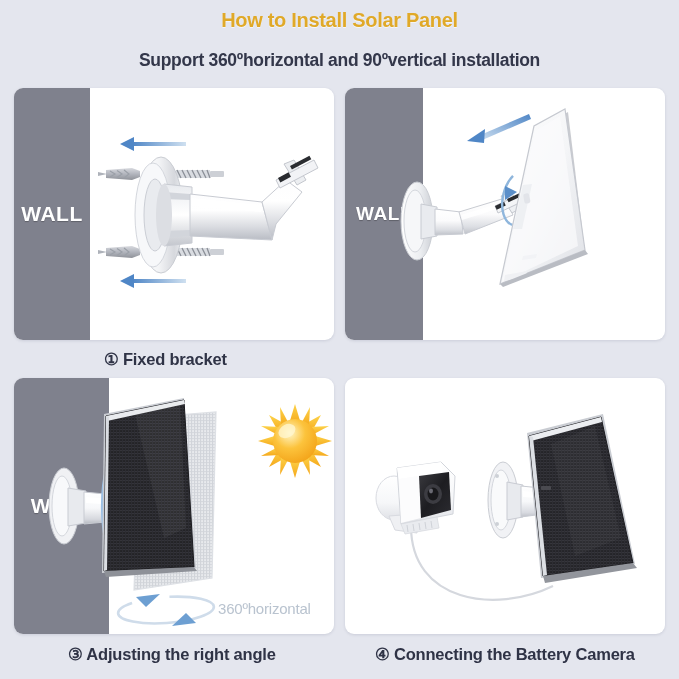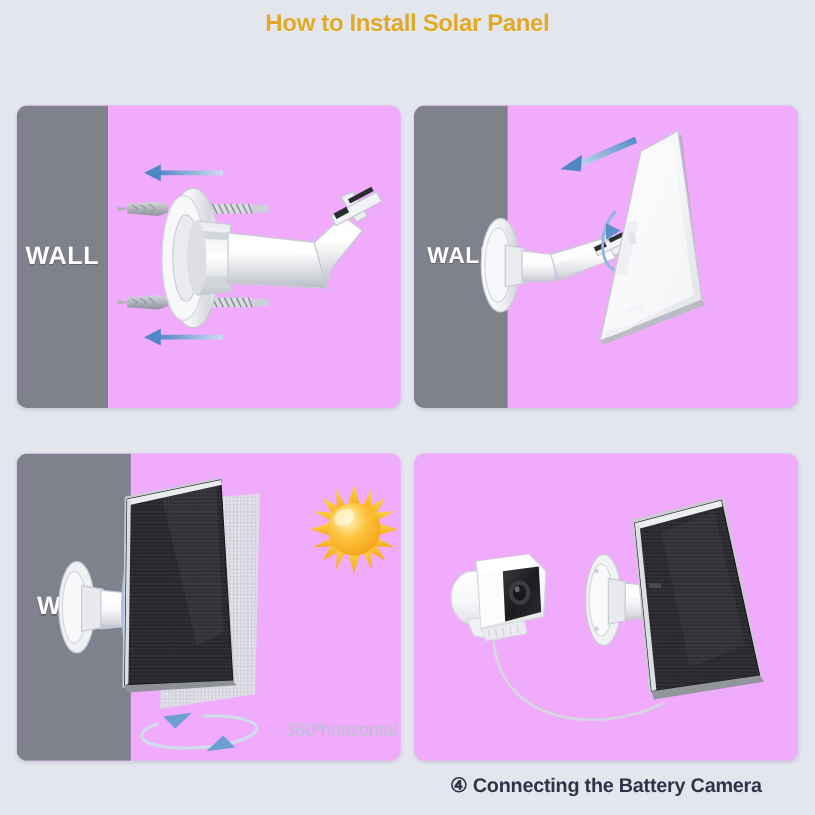--- a/index.html
+++ b/index.html
@@ -27,21 +27,21 @@
     text-align:center;
     font-size:17.5px;
     font-weight:bold;
     letter-spacing:-0.3px;
     color:#33374a;
   }
 
   
   .card{
     position:absolute;
-    background:#f0abfc;
+    background:#ffffff;
     border-radius:9px;
     overflow:hidden;
     box-shadow:0 1px 3px rgba(90,95,120,.18);
   }
   #card1{left:14px;  top:88px;  width:320px;height:252px;}
   #card2{left:345px; top:88px;  width:320px;height:252px;}
   #card3{left:14px;  top:378px; width:320px;height:256px;}
   #card4{left:345px; top:378px; width:320px;height:256px;}
 
   .wall{
@@ -73,30 +73,30 @@
   #cap1{left:104px; top:350px;}
   #cap2{left:420px; top:350px;}
   #cap3{left:68px;  top:645px;}
   #cap4{left:375px; top:645px;}
 
   
   .rot-label{
     position:absolute;left:218px;top:600px;
     font-size:15px;color:#b9c3cf;font-weight:normal;
     letter-spacing:-0.2px;
-    margin-left:20px;
   }
   svg{display:block;}
 </style>
 </head>
 <body>
 
 <div class="page">
 
   <div class="title">How to Install Solar Panel</div>
+  <div class="subtitle">Support 360ºhorizontal and 90ºvertical installation</div>
 
   <div class="card" id="card1">
     <div class="wall">
       <span class="wall-label">WALL</span>
     </div>
     <svg class="scene" viewBox="0 0 320 252" width="320" height="252">
       <defs>
         <linearGradient id="g_arrow1" x1="0" y1="0" x2="1" y2="0">
           <stop offset="0" stop-color="#4f86c6"></stop>
             <stop offset="1" stop-color="#cfe0f0"></stop>
@@ -181,20 +181,21 @@
       </g>
 
       <g>
         <path d="M270 76 L280 72 L292 92 L283 97 Z" fill="#eceef1" stroke="#c4c7ce" stroke-width="1"></path>
         <path d="M262 92 L300 72 L304 80 L266 100 Z" fill="#f2f3f6" stroke="#c4c7ce" stroke-width="1"></path>
         <rect x="276" y="78" width="22" height="4" transform="rotate(-28 276 78)" fill="#2a2c30"></rect>
         <rect x="264" y="90" width="12" height="5" transform="rotate(-28 264 90)" fill="#2a2c30"></rect>
       </g>
     </svg>
   </div>
+  <div class="caption" id="cap1">① Fixed bracket</div>
 
   <div class="card" id="card2">
     <div class="wall">
       <span class="wall-label">WALL</span>
     </div>
     <svg class="scene" viewBox="0 0 320 252" width="320" height="252">
       <defs>
         <linearGradient id="g_arrow2" x1="0" y1="1" x2="1" y2="0">
           <stop offset="0" stop-color="#cfe0f0"></stop>
             <stop offset="1" stop-color="#4f86c6"></stop>
@@ -348,20 +349,21 @@
       </g>
 
       <g>
         <ellipse cx="152" cy="232" rx="48" ry="13" fill="none" stroke="#cfdcea" stroke-width="2.6" stroke-dasharray="122 38" transform="rotate(-4 152 232)"></ellipse>
         <path d="M122 219 L146 216 L132 229 Z" fill="#6d9fd2"></path>
         <path d="M182 245 L158 248 L172 235 Z" fill="#6d9fd2"></path>
       </g>
     </svg>
   </div>
   <div class="rot-label">360ºhorizontal</div>
+  <div class="caption" id="cap3">③ Adjusting the right angle</div>
 
   <div class="card" id="card4">
     <svg class="scene" viewBox="0 0 320 256" width="320" height="256">
       <defs>
         <pattern id="cells4" width="3" height="3" patternUnits="userSpaceOnUse">
           <rect width="3" height="3" fill="#242428"></rect>
           <rect width="3" height="1.1" fill="#36363c"></rect>
           <rect width="1.1" height="3" fill="#2e2e34"></rect>
         </pattern>
         <linearGradient id="g_cam" x1="0" y1="0" x2="0" y2="1">

